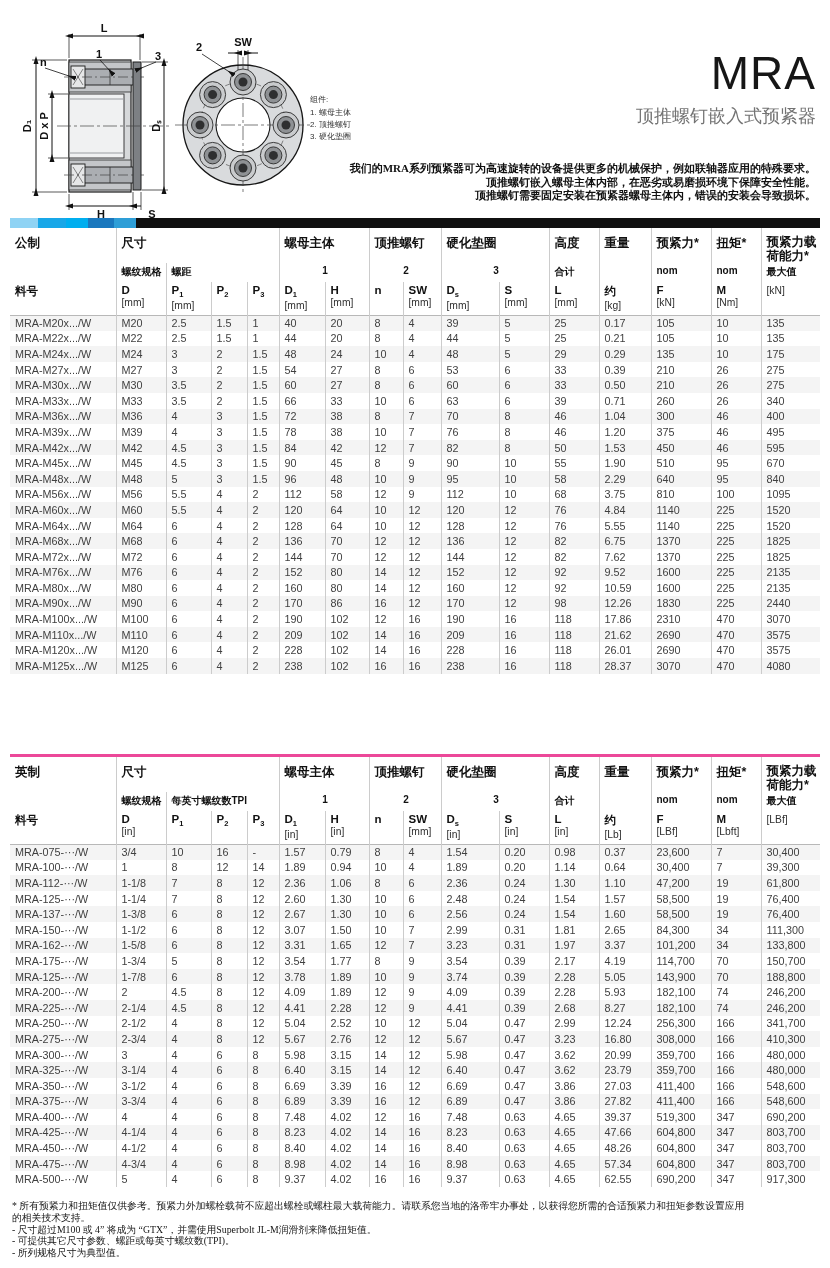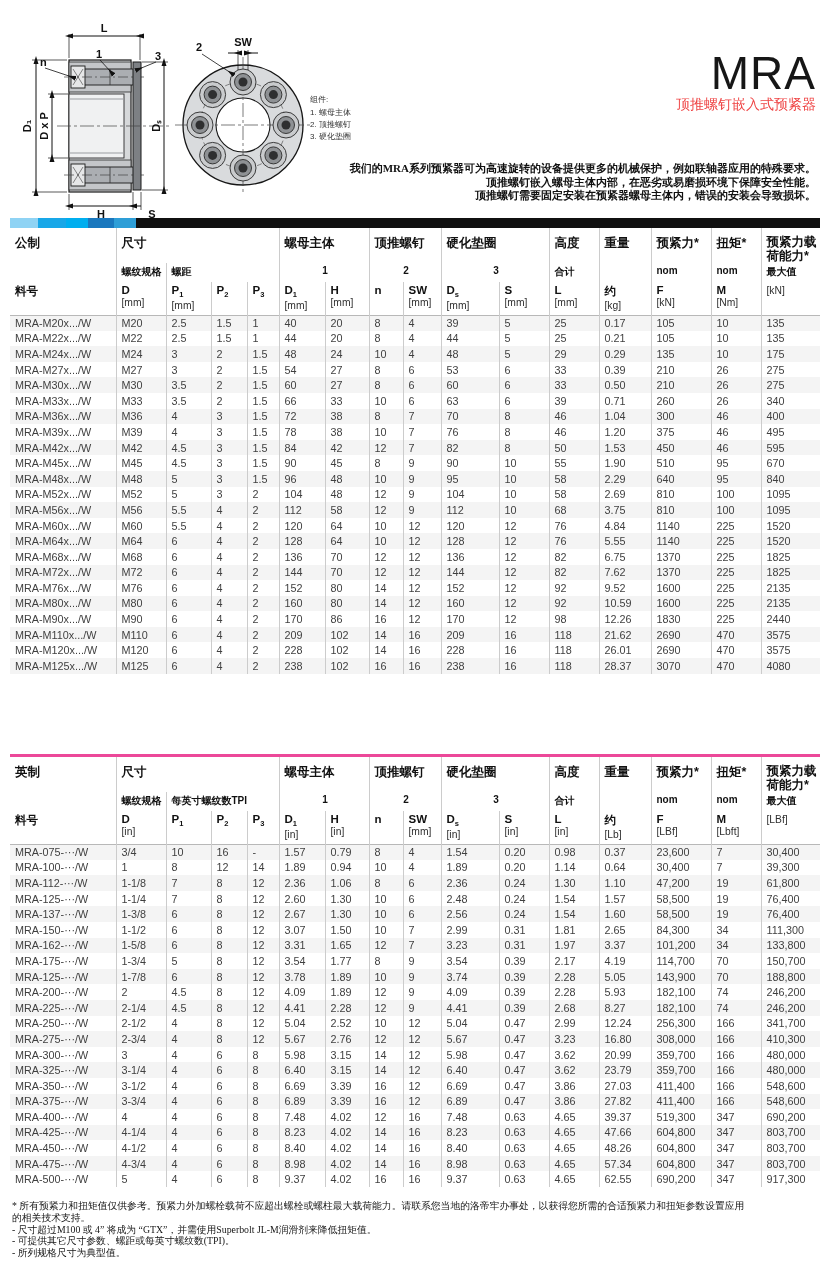--- a/index.html
+++ b/index.html
@@ -3,21 +3,21 @@
 <meta charset="utf-8">
 <style>
   * { margin:0; padding:0; box-sizing:border-box; }
   html,body { width:830px; background:#fff; font-family:"Liberation Sans", sans-serif; }
   body { position:relative; height:1268px; overflow:hidden; color:#1a1a1a; }
 
   .drawing { position:absolute; left:12px; top:20px; width:400px; height:200px; }
 
   .titleblock { position:absolute; right:14px; top:50px; text-align:right; }
   .title { font-size:46px; font-weight:400; letter-spacing:1px; line-height:1; color:#161616; }
-  .subtitle { font-size:14px; font-weight:400; color:#ef4444; }
+  .subtitle { font-size:18px; font-weight:400; margin-top:8px; color:#737373; }
 
   .desc { position:absolute; right:14px; top:162px; text-align:right;
           font-family:"Liberation Serif", serif; font-weight:bold;
           font-size:11px; line-height:13.5px; color:#111; white-space:pre-line; }
 
   .tableblock { position:absolute; left:10px; width:810px; }
   #metric-block { top:218px; }
   #imperial-block { top:754px; border-top:3px solid #ec4899; }
 
   .accent-bar { height:10px; display:flex; width:810px; }
@@ -452,38 +452,20 @@
           <td>9</td>
           <td>95</td>
           <td>10</td>
           <td>58</td>
           <td>2.29</td>
           <td>640</td>
           <td>95</td>
           <td>840</td>
         </tr>
         <tr>
-          <td>MRA-M52x.../W</td>
-          <td>M52</td>
-          <td>5</td>
-          <td>3</td>
-          <td>2</td>
-          <td>104</td>
-          <td>48</td>
-          <td>12</td>
-          <td>9</td>
-          <td>104</td>
-          <td>10</td>
-          <td>58</td>
-          <td>2.69</td>
-          <td>810</td>
-          <td>100</td>
-          <td>1095</td>
-        </tr>
-        <tr>
           <td>MRA-M56x.../W</td>
           <td>M56</td>
           <td>5.5</td>
           <td>4</td>
           <td>2</td>
           <td>112</td>
           <td>58</td>
           <td>12</td>
           <td>9</td>
           <td>112</td>
@@ -612,20 +594,38 @@
           <td>86</td>
           <td>16</td>
           <td>12</td>
           <td>170</td>
           <td>12</td>
           <td>98</td>
           <td>12.26</td>
           <td>1830</td>
           <td>225</td>
           <td>2440</td>
+        </tr>
+        <tr>
+          <td>MRA-M100x.../W</td>
+          <td>M100</td>
+          <td>6</td>
+          <td>4</td>
+          <td>2</td>
+          <td>190</td>
+          <td>102</td>
+          <td>12</td>
+          <td>16</td>
+          <td>190</td>
+          <td>16</td>
+          <td>118</td>
+          <td>17.86</td>
+          <td>2310</td>
+          <td>470</td>
+          <td>3070</td>
         </tr>
         <tr>
           <td>MRA-M110x.../W</td>
           <td>M110</td>
           <td>6</td>
           <td>4</td>
           <td>2</td>
           <td>209</td>
           <td>102</td>
           <td>14</td>

